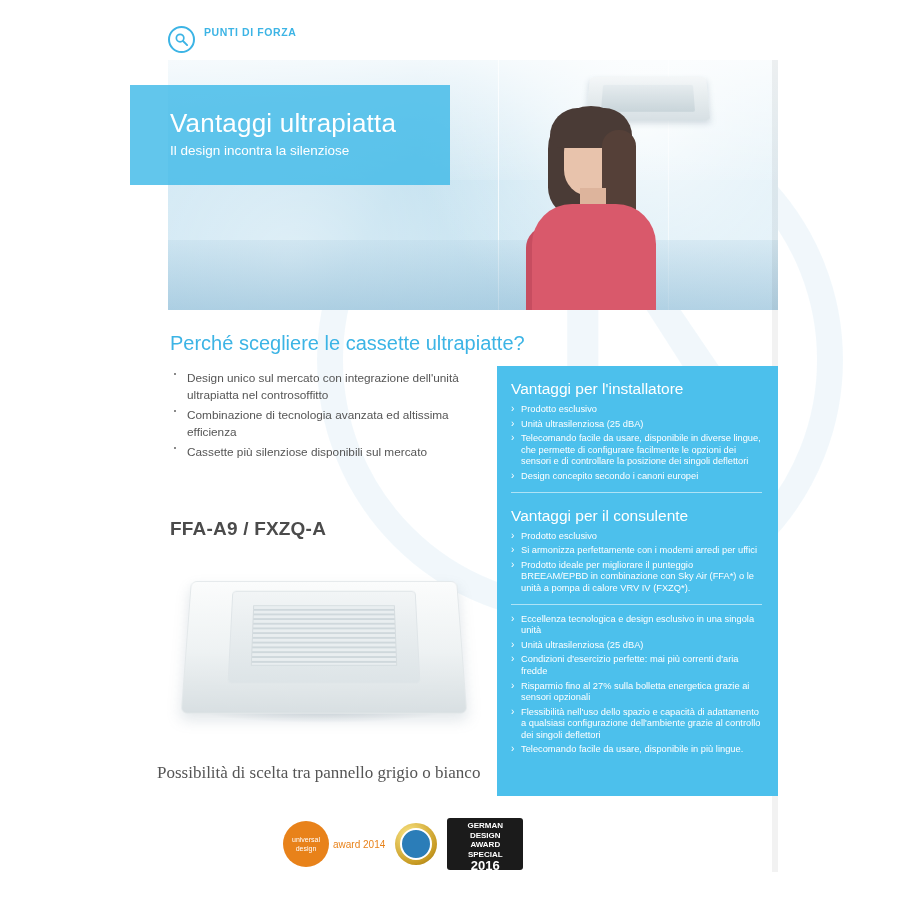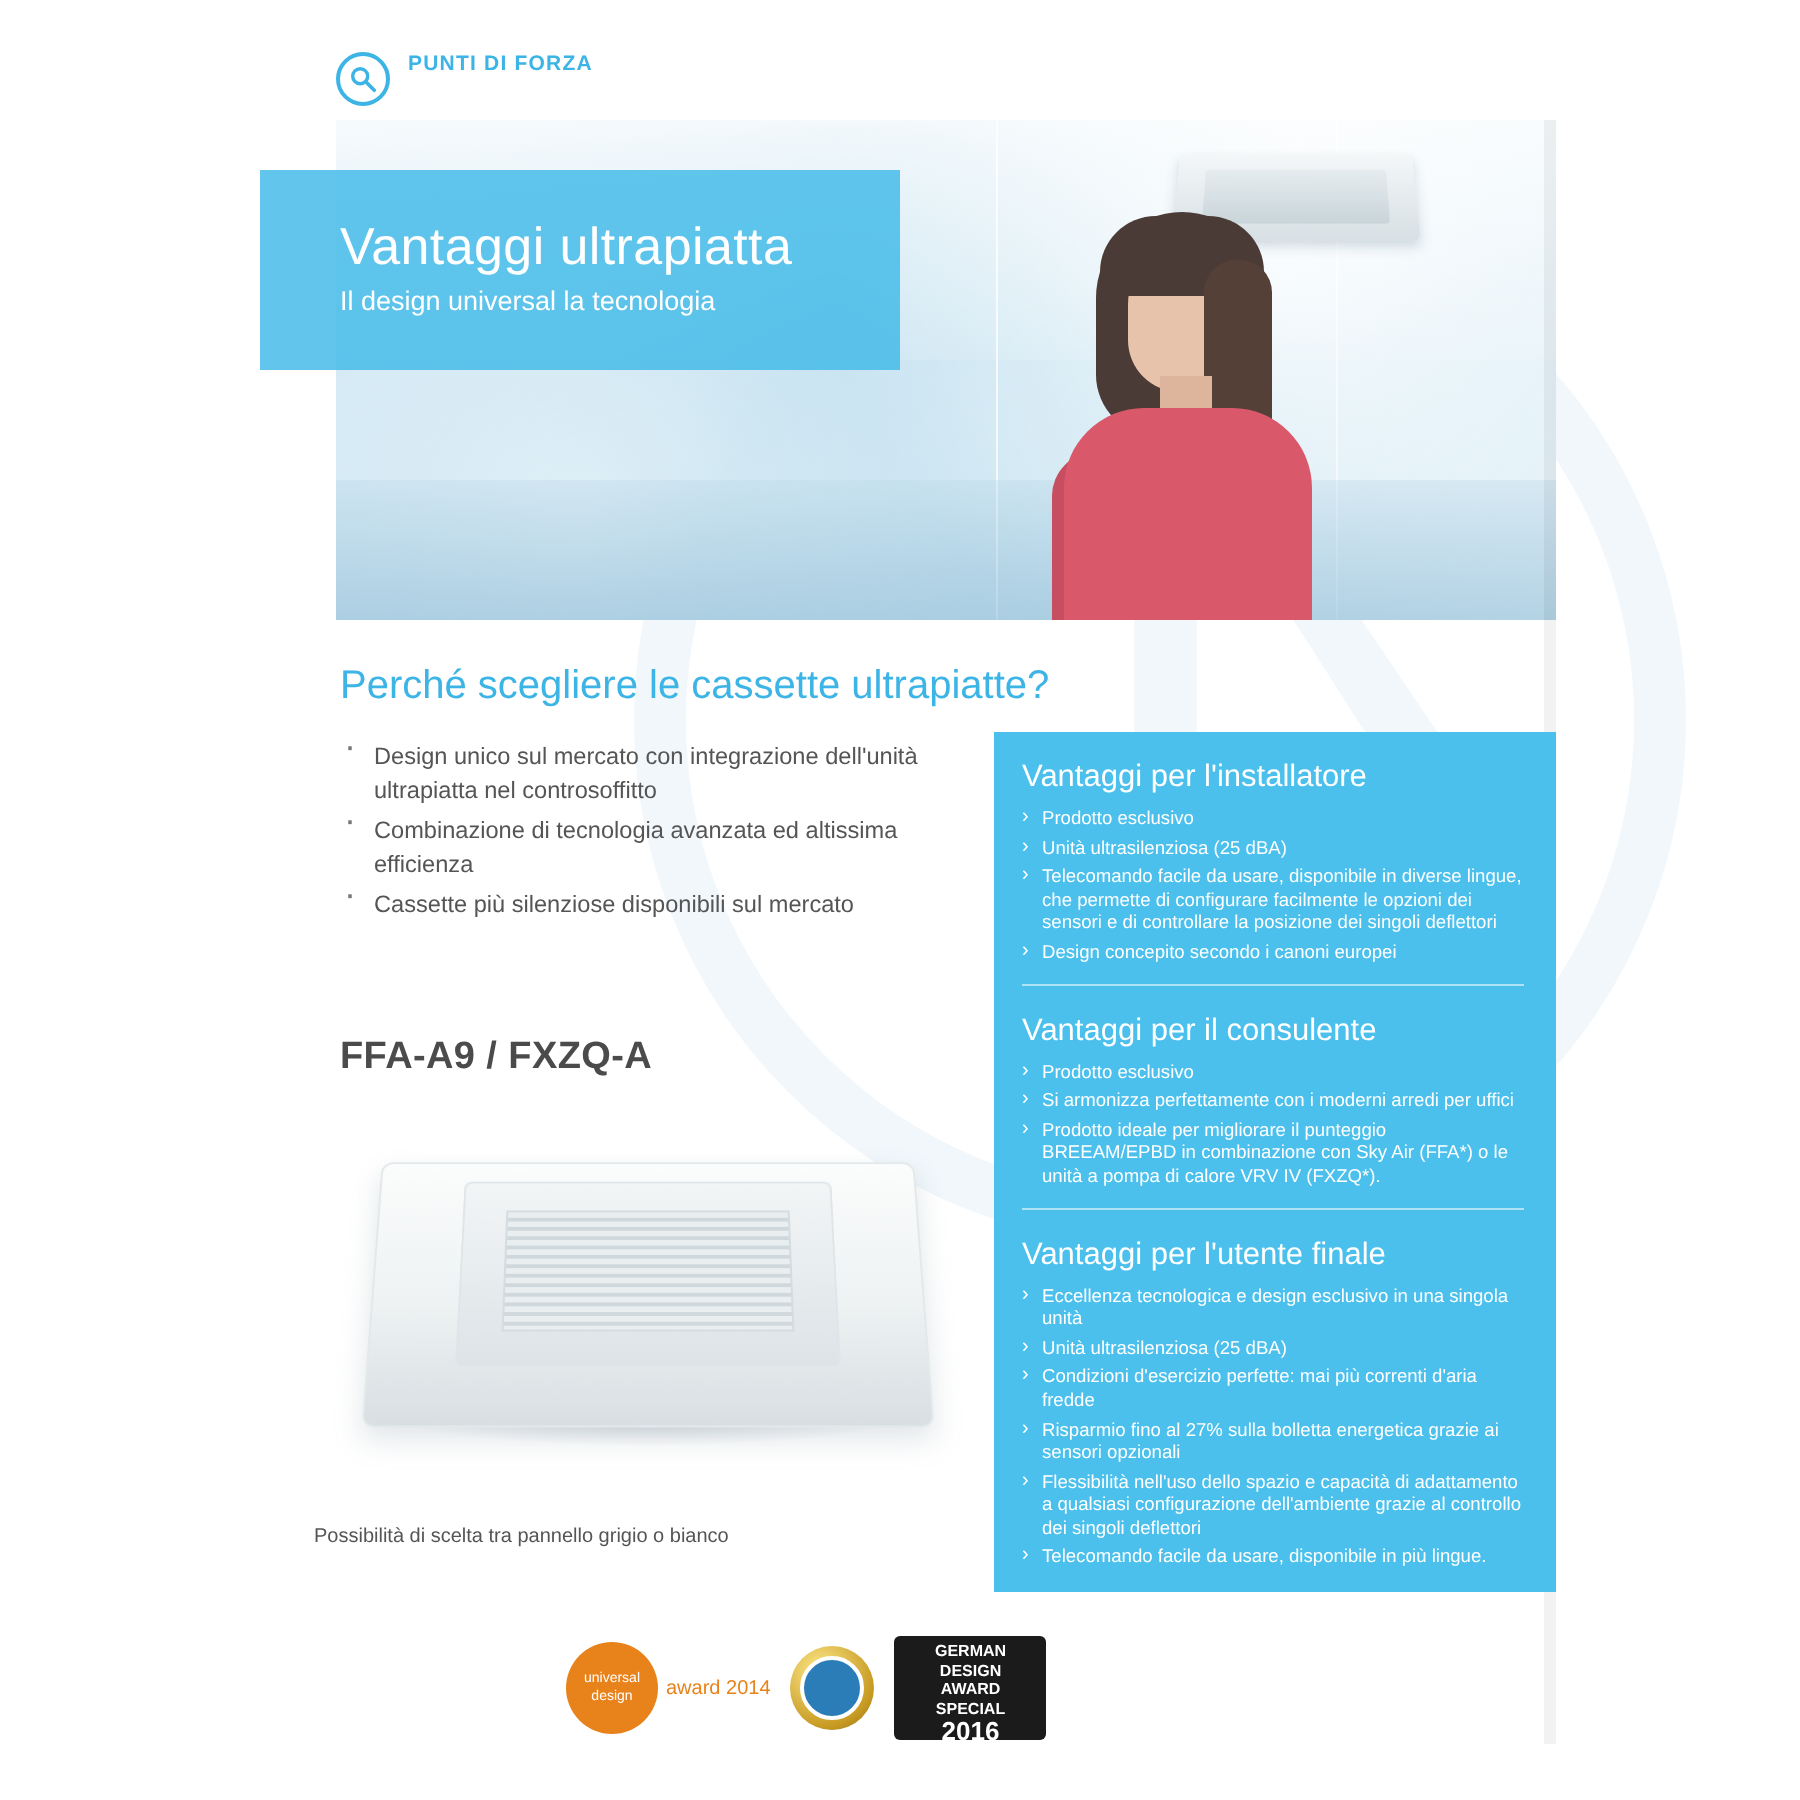--- a/index.html
+++ b/index.html
@@ -266,22 +266,23 @@
     left: 74px; top: 38px;
     width: 142px; height: 62px;
     background: repeating-linear-gradient(180deg,#e9eef0 0px,#e9eef0 3px,#cfd8dc 3px,#cfd8dc 5px);
     transform: perspective(620px) rotateX(19deg);
     border: 1px solid #d5dcdf;
   }
 
   .panel-note {
     position: absolute;
     left: 157px; top: 763px;
-    font-size: 10px;
+    font-size: 17px;
     color: #555;
+    font-family: Liberation Serif, serif;
   }
 
   
   .awards {
     position: absolute;
     left: 283px; top: 818px;
     display: flex;
     align-items: center;
     gap: 10px;
   }
@@ -416,21 +417,21 @@
       <div class="person-hair-front"></div>
       <div class="person-hair-side"></div>
       <div class="person-neck"></div>
       <div class="person-shoulder-l"></div>
       <div class="person-body"></div>
     </div>
   </div>
 
   <div class="hero-titlebox"></div>
   <div class="hero-title">Vantaggi ultrapiatta</div>
-  <div class="hero-subtitle">Il design universal la tecnologia</div>
+  <div class="hero-subtitle">Il design incontra la silenziose</div>
 
   <div class="edge-strip"></div>
 
   <div class="why-title">Perché scegliere le cassette ultrapiatte?</div>
 
   <div class="bullets">
     <ul>
       <li>Design unico sul mercato con integrazione dell'unità ultrapiatta nel controsoffitto</li>
       <li>Combinazione di tecnologia avanzata ed altissima efficienza</li>
       <li>Cassette più silenziose disponibili sul mercato</li>
@@ -481,21 +482,20 @@
 
       <div class="bp-heading second">Vantaggi per il consulente</div>
       <ul class="bp-list">
         <li>Prodotto esclusivo</li>
         <li>Si armonizza perfettamente con i moderni arredi per uffici</li>
         <li>Prodotto ideale per migliorare il punteggio BREEAM/EPBD in combinazione con Sky Air (FFA*) o le unità a pompa di calore VRV IV (FXZQ*).</li>
       </ul>
 
       <div class="bp-sep"></div>
 
-      <div class="bp-heading third">Vantaggi per l'utente finale</div>
       <ul class="bp-list">
         <li>Eccellenza tecnologica e design esclusivo in una singola unità</li>
         <li>Unità ultrasilenziosa (25 dBA)</li>
         <li>Condizioni d'esercizio perfette: mai più correnti d'aria fredde</li>
         <li>Risparmio fino al 27% sulla bolletta energetica grazie ai sensori opzionali</li>
         <li>Flessibilità nell'uso dello spazio e capacità di adattamento a qualsiasi configurazione dell'ambiente grazie al controllo dei singoli deflettori</li>
         <li>Telecomando facile da usare, disponibile in più lingue.</li>
       </ul>
 
     </div>

